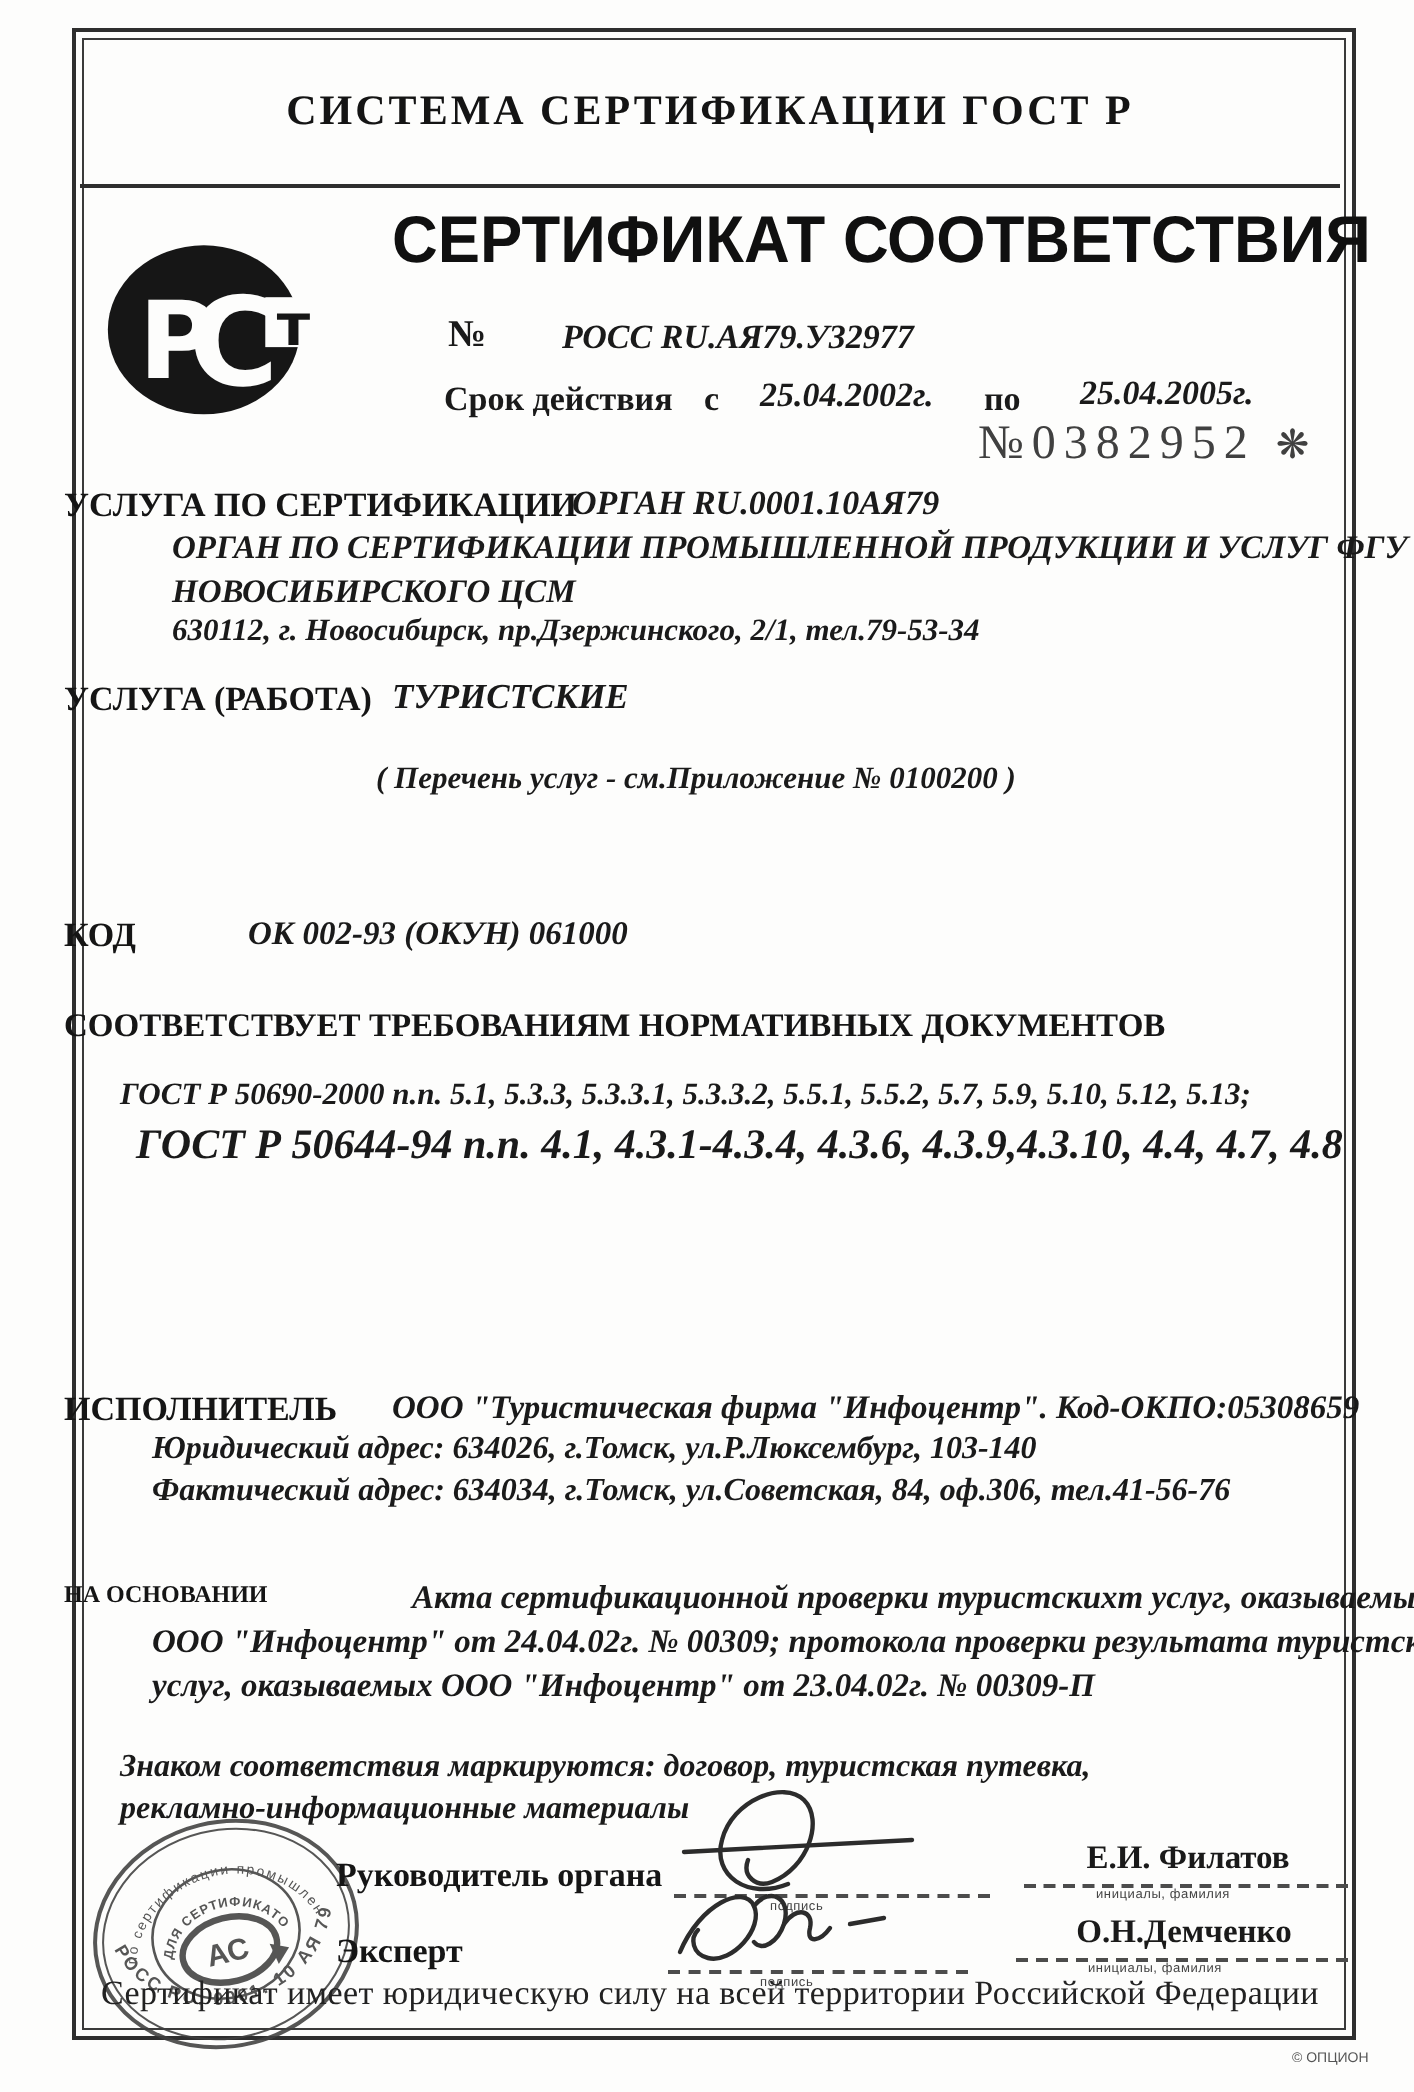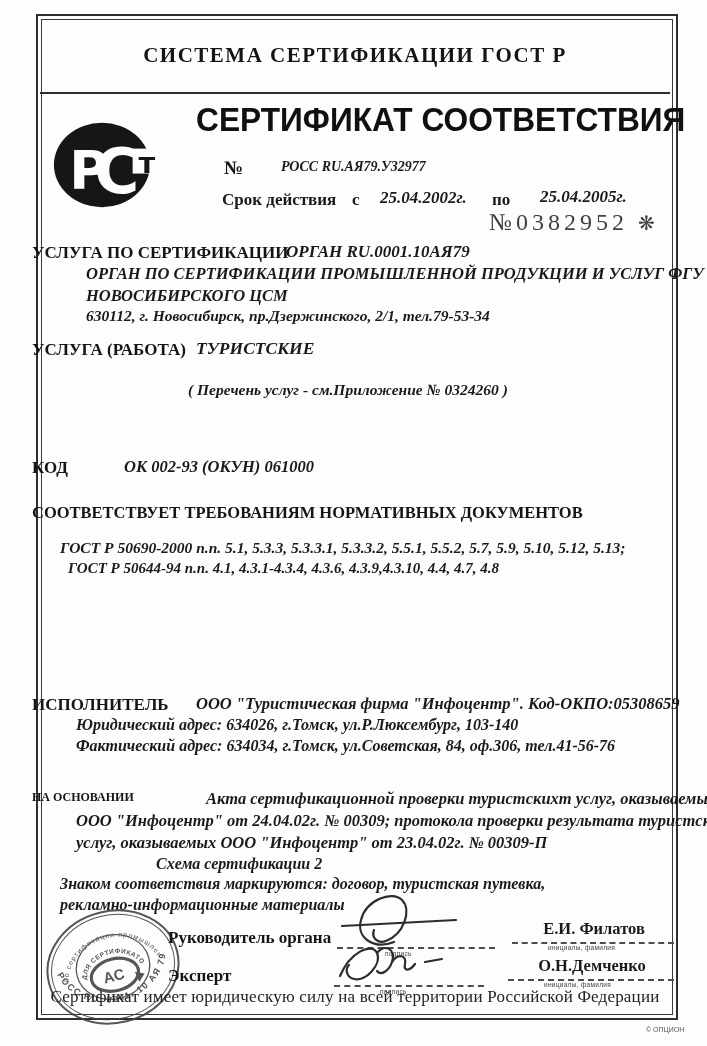--- a/index.html
+++ b/index.html
@@ -54,60 +54,59 @@
       <text x="44" y="84" font-family="DejaVu Sans, sans-serif" font-size="64" font-weight="bold" fill="#fdfdfc">С</text>
       <rect x="84" y="38" width="41" height="26" fill="#fdfdfc"></rect>
       <text x="18" y="80" font-family="DejaVu Sans, sans-serif" font-size="56" font-weight="bold" fill="#fdfdfc">Р</text>
       <text x="90" y="63" font-family="DejaVu Sans, sans-serif" font-size="30" font-weight="bold" fill="#161616">т</text>
     </svg>
   </div>
 
   <div class="abs doc-title" style="left:196px;top:101px;">СЕРТИФИКАТ СООТВЕТСТВИЯ</div>
 
   <div class="abs plain" style="left:224px;top:157px;font-size:19px;">№</div>
-  <div class="abs val" style="left:281px;top:159px;font-size:14px;">РОСС RU.АЯ79.У32977</div>
+  <div class="abs val" style="left:281px;top:159px;font-size:17px;">РОСС RU.АЯ79.У32977</div>
 
   <div class="abs plain" style="left:222px;top:190px;font-size:17px;">Срок действия</div>
   <div class="abs plain" style="left:352px;top:190px;font-size:17px;">с</div>
   <div class="abs val" style="left:380px;top:188px;font-size:17px;">25.04.2002г.</div>
   <div class="abs plain" style="left:492px;top:190px;font-size:17px;">по</div>
   <div class="abs val" style="left:540px;top:187px;font-size:17px;">25.04.2005г.</div>
 
   <div class="abs blank-num" style="left:489px;top:209px;">
     <span>№0382952</span>
     <span style="letter-spacing:0;font-size:20px;">❋</span>
   </div>
 
   <div class="abs lbl" style="left:32px;top:243px;font-size:17px;">УСЛУГА ПО СЕРТИФИКАЦИИ</div>
   <div class="abs val" style="left:286px;top:242px;font-size:17px;">ОРГАН RU.0001.10АЯ79</div>
   <div class="abs val" style="left:86px;top:264px;font-size:16.5px;">ОРГАН ПО СЕРТИФИКАЦИИ ПРОМЫШЛЕННОЙ ПРОДУКЦИИ И УСЛУГ ФГУ</div>
   <div class="abs val" style="left:86px;top:286px;font-size:16.5px;">НОВОСИБИРСКОГО ЦСМ</div>
   <div class="abs val" style="left:86px;top:307px;font-size:15.5px;">630112, г. Новосибирск, пр.Дзержинского, 2/1, тел.79-53-34</div>
 
   <div class="abs lbl" style="left:32px;top:340px;font-size:17px;">УСЛУГА (РАБОТА)</div>
   <div class="abs val" style="left:196px;top:338px;font-size:17.5px;">ТУРИСТСКИЕ</div>
-  <div class="abs val" style="left:188px;top:381px;font-size:15.5px;">( Перечень услуг - см.Приложение № 0324260 )</div>
+  <div class="abs val" style="left:188px;top:381px;font-size:15.5px;">( Перечень услуг - см.Приложение № 0100200 )</div>
 
   <div class="abs lbl" style="left:32px;top:458px;font-size:17px;">КОД</div>
   <div class="abs val" style="left:124px;top:457px;font-size:16.5px;">ОК 002-93 (ОКУН) 061000</div>
 
   <div class="abs lbl" style="left:32px;top:503px;font-size:16.5px;">СООТВЕТСТВУЕТ ТРЕБОВАНИЯМ НОРМАТИВНЫХ ДОКУМЕНТОВ</div>
   <div class="abs val" style="left:60px;top:539px;font-size:15.5px;">ГОСТ Р 50690-2000 п.п. 5.1, 5.3.3, 5.3.3.1, 5.3.3.2, 5.5.1, 5.5.2, 5.7, 5.9, 5.10, 5.12, 5.13;</div>
-  <div class="abs val" style="left:68px;top:560px;font-size:15px;">ГОСТ Р 50644-94 п.п. 4.1, 4.3.1-4.3.4, 4.3.6, 4.3.9,4.3.10, 4.4, 4.7, 4.8</div>
+  <div class="abs val" style="left:68px;top:560px;font-size:21px;">ГОСТ Р 50644-94 п.п. 4.1, 4.3.1-4.3.4, 4.3.6, 4.3.9,4.3.10, 4.4, 4.7, 4.8</div>
 
   <div class="abs lbl" style="left:32px;top:695px;font-size:17px;">ИСПОЛНИТЕЛЬ</div>
   <div class="abs val" style="left:196px;top:694px;font-size:16.5px;">ООО "Туристическая фирма "Инфоцентр". Код-ОКПО:05308659</div>
   <div class="abs val" style="left:76px;top:716px;font-size:16px;">Юридический адрес: 634026, г.Томск, ул.Р.Люксембург, 103-140</div>
   <div class="abs val" style="left:76px;top:737px;font-size:16px;">Фактический адрес: 634034, г.Томск, ул.Советская, 84, оф.306, тел.41-56-76</div>
 
   <div class="abs lbl" style="left:32px;top:790px;font-size:12px;">НА ОСНОВАНИИ</div>
   <div class="abs val" style="left:206px;top:789px;font-size:16.5px;">Акта сертификационной проверки туристскихт услуг, оказываемых</div>
   <div class="abs val" style="left:76px;top:811px;font-size:16.5px;">ООО "Инфоцентр" от 24.04.02г. № 00309; протокола проверки результата туристских</div>
   <div class="abs val" style="left:76px;top:833px;font-size:16.5px;">услуг, оказываемых ООО "Инфоцентр" от 23.04.02г. № 00309-П</div>
-  <div class="abs val" style="left:156px;top:855px;font-size:16px;">Схема сертификации 2</div>
   <div class="abs val" style="left:60px;top:896px;font-size:16px;">рекламно-информационные материалы</div>
   <div class="abs val" style="left:60px;top:875px;font-size:16px;">Знаком соответствия маркируются: договор, туристская путевка,</div>
 
   <div class="abs" style="left:24px;top:891px;opacity:0.88;">
     <svg width="178" height="152" viewBox="0 0 178 152">
       <g transform="rotate(-14 89 76)" stroke="#3f3f3f" fill="none">
         <ellipse cx="89" cy="76" rx="66" ry="56" stroke-width="2"></ellipse>
         <ellipse cx="89" cy="76" rx="62" ry="52" stroke-width="1"></ellipse>
         <ellipse cx="89" cy="76" rx="37" ry="32" stroke-width="1.3"></ellipse>
         <path id="stamp-top-arc" d="M42,80 A48,42 0 0 1 136,80" stroke="none"></path>

